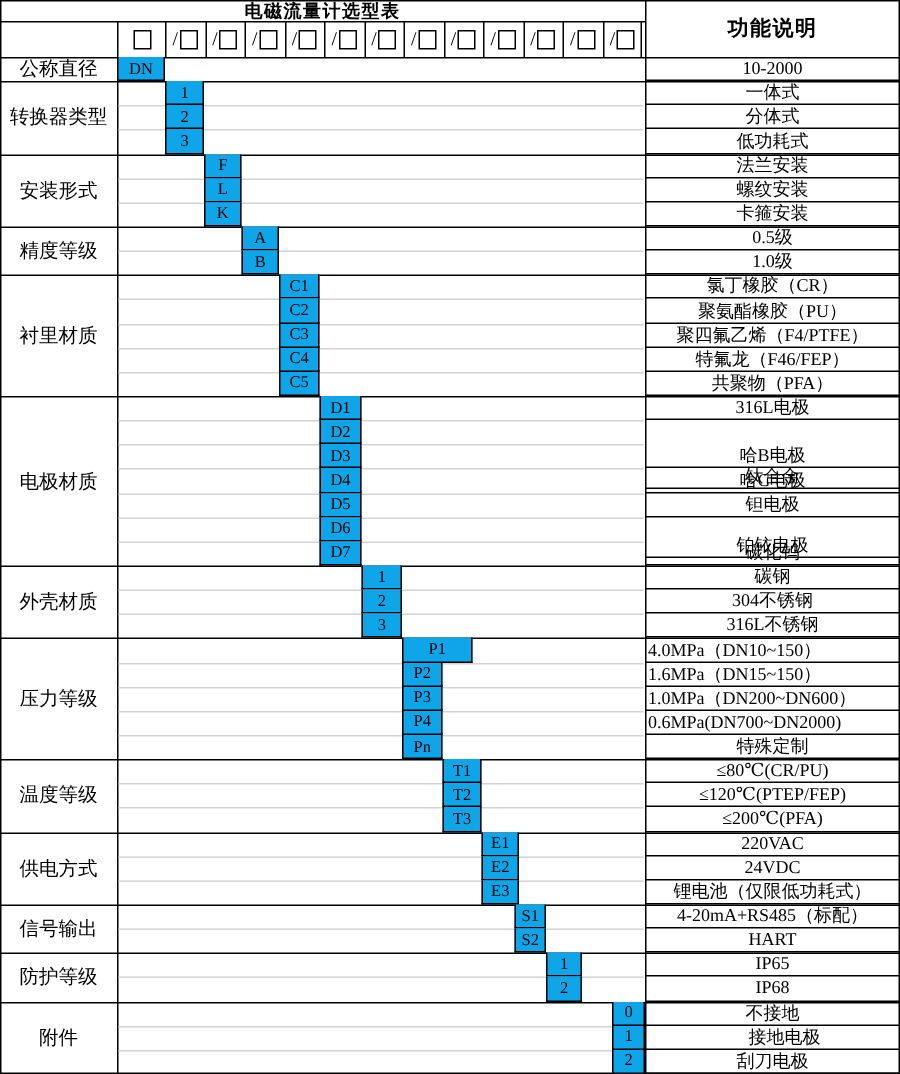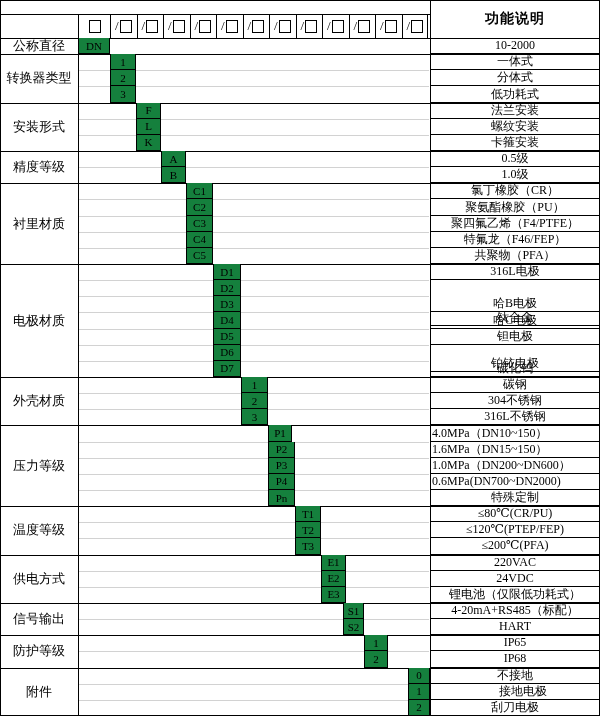--- a/index.html
+++ b/index.html
@@ -30,36 +30,37 @@
     display:flex;align-items:center;justify-content:center;font-size:12px;
   }
   .cbox{display:inline-block;width:10px;height:11px;border:1px solid #000;background:#fff;margin-left:1px;}
   .slash{font-size:13px;}
   .cat-label{
     position:absolute;left:0;width:78px;
     display:flex;align-items:center;justify-content:center;
     font-size:13px;letter-spacing:0px;
   }
   .codebox{
-    position:absolute;box-sizing:border-box;background:#15803d;
+    position:absolute;box-sizing:border-box;background:#0ea5e9;
     border-left:1px solid #000;border-right:1px solid #000;border-bottom:1px solid #000;
     display:flex;align-items:center;justify-content:center;font-size:11px;
   }
   .desc{
     position:absolute;left:430px;width:170px;box-sizing:border-box;
     border-bottom:1px solid #000;
     display:flex;align-items:center;justify-content:center;
     font-size:12px;white-space:nowrap;overflow:hidden;
   }
   .desc.left{justify-content:flex-start;padding-left:2px;}
 </style>
 </head>
 <body>
 
 <div id="app">
+  <div class="title">电磁流量计选型表</div>
   <div class="func-header">功能说明</div>
 
   <div class="hline" style="left:0;top:0;width:600px;"></div>
   <div class="hline" style="left:0;top:715px;width:600px;"></div>
   <div class="vline" style="left:0;top:0;height:716px;"></div>
   <div class="vline" style="left:599px;top:0;height:716px;"></div>
   <div class="hline" style="left:0;top:14px;width:430px;"></div>
   <div class="vline" style="left:78px;top:14px;height:702px;"></div>
   <div class="vline" style="left:430px;top:0;height:716px;"></div>
 
@@ -219,21 +220,21 @@
       <div class="gridline" style="left: 79px; top: 393.143px; width: 162px;"></div>
       <div class="gridline" style="left: 268px; top: 393.143px; width: 161px;"></div>
       <div class="codebox" style="left: 241px; top: 393.143px; width: 27px; height: 16.1429px;">2</div>
       <div class="desc" style="top: 393.143px; height: 16.1429px;">304不锈钢</div>
       <div class="gridline" style="left: 79px; top: 409.286px; width: 162px;"></div>
       <div class="gridline" style="left: 268px; top: 409.286px; width: 161px;"></div>
       <div class="codebox" style="left: 241px; top: 409.286px; width: 27px; height: 16.1429px;">3</div>
       <div class="desc" style="top: 409.286px; height: 16.1429px;">316L不锈钢</div>
       <div class="hline" style="left: 0px; top: 425.429px; width: 600px;"></div>
       <div class="cat-label" style="top: 425.429px; height: 80.7143px;">压力等级</div>
-      <div class="codebox" style="left: 268px; top: 425.429px; width: 24px; height: 16.1429px;">P1</div>
+      <div class="codebox" style="left: 268px; top: 425.429px; width: 47px; height: 16.1429px;">P1</div>
       <div class="desc left" style="top: 425.429px; height: 16.1429px;">4.0MPa（DN10~150）</div>
       <div class="gridline" style="left: 79px; top: 441.571px; width: 189px;"></div>
       <div class="gridline" style="left: 295px; top: 441.571px; width: 134px;"></div>
       <div class="codebox" style="left: 268px; top: 441.571px; width: 27px; height: 16.1429px;">P2</div>
       <div class="desc left" style="top: 441.571px; height: 16.1429px;">1.6MPa（DN15~150）</div>
       <div class="gridline" style="left: 79px; top: 457.714px; width: 189px;"></div>
       <div class="gridline" style="left: 295px; top: 457.714px; width: 134px;"></div>
       <div class="codebox" style="left: 268px; top: 457.714px; width: 27px; height: 16.1429px;">P3</div>
       <div class="desc left" style="top: 457.714px; height: 16.1429px;">1.0MPa（DN200~DN600）</div>
       <div class="gridline" style="left: 79px; top: 473.857px; width: 189px;"></div>

